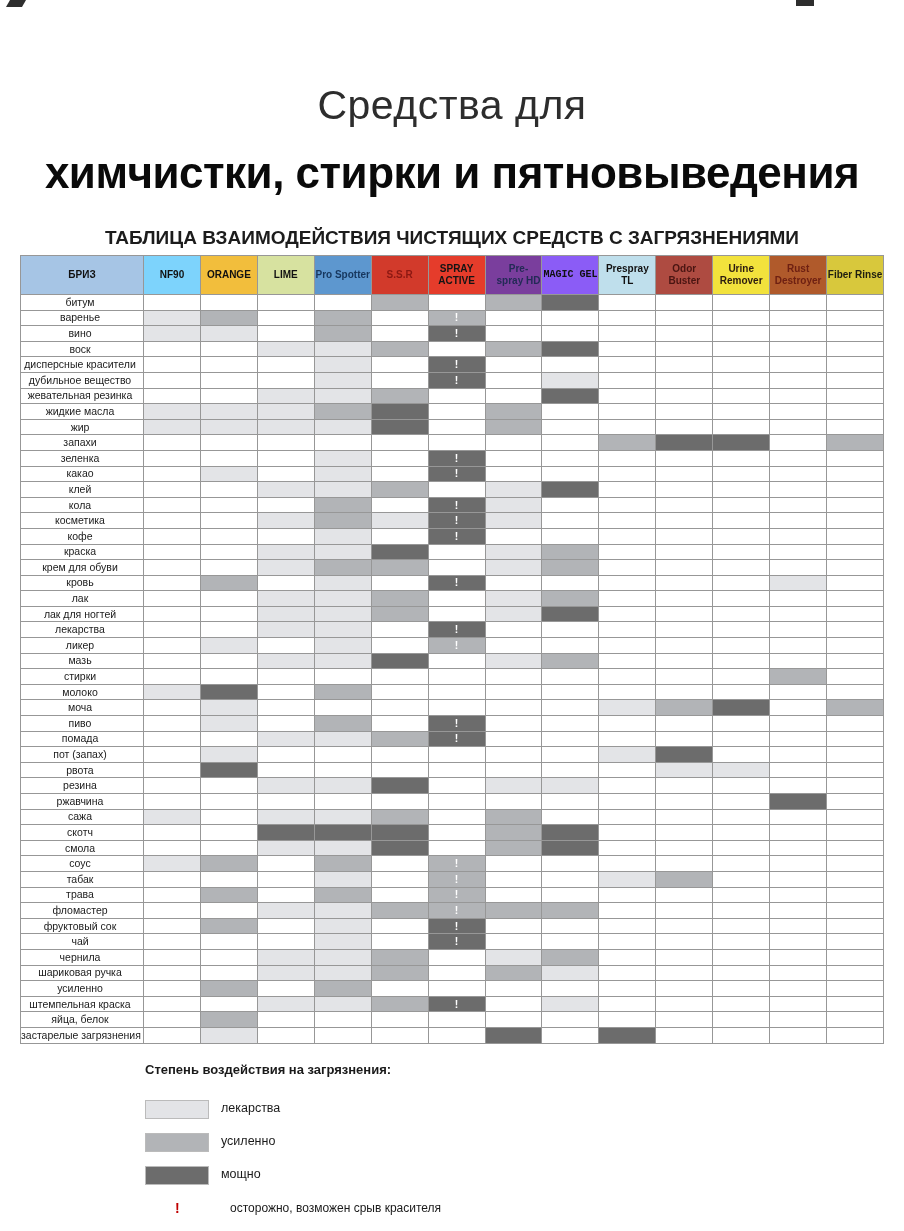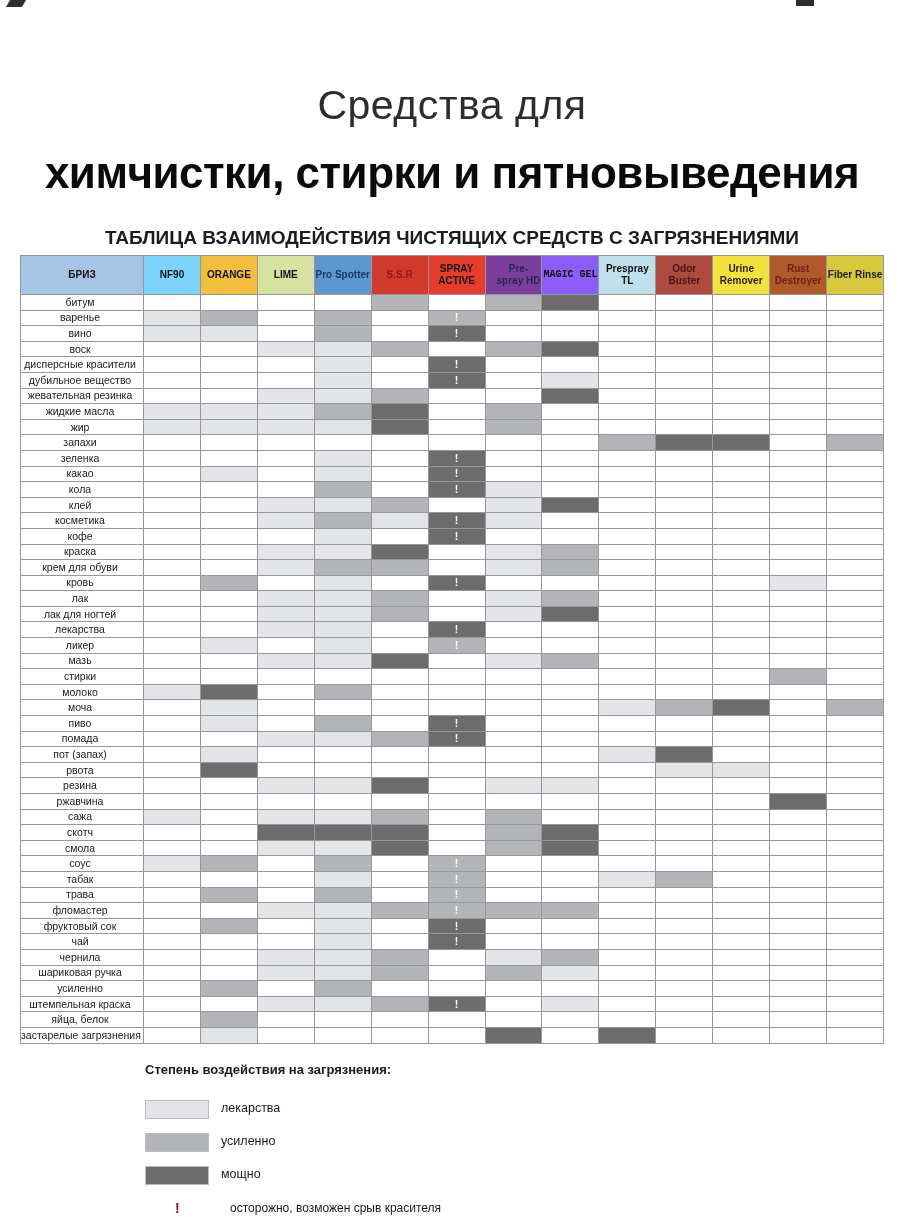--- a/index.html
+++ b/index.html
@@ -277,47 +277,47 @@
           </td>
           <td></td>
           <td></td>
           <td></td>
           <td></td>
           <td></td>
           <td></td>
           <td></td>
         </tr>
         <tr>
+          <th>клей</th>
+          <td></td>
+          <td></td>
+          <td style="background: rgb(227, 228, 231);"></td>
+          <td style="background: rgb(227, 228, 231);"></td>
+          <td style="background: rgb(178, 180, 183);"></td>
+          <td></td>
+          <td style="background: rgb(227, 228, 231);"></td>
+          <td style="background: rgb(108, 108, 108);"></td>
+          <td></td>
+          <td></td>
+          <td></td>
+          <td></td>
+          <td></td>
+        </tr>
+        <tr>
           <th>кола</th>
           <td></td>
           <td></td>
           <td></td>
           <td style="background: rgb(178, 180, 183);"></td>
           <td></td>
           <td style="background: rgb(108, 108, 108);">
             <span class="bang" style="color: rgb(255, 255, 255);">!</span>
           </td>
           <td style="background: rgb(227, 228, 231);"></td>
           <td></td>
-          <td></td>
-          <td></td>
-          <td></td>
-          <td></td>
-          <td></td>
-        </tr>
-        <tr>
-          <th>клей</th>
-          <td></td>
-          <td></td>
-          <td style="background: rgb(227, 228, 231);"></td>
-          <td style="background: rgb(227, 228, 231);"></td>
-          <td style="background: rgb(178, 180, 183);"></td>
-          <td></td>
-          <td style="background: rgb(227, 228, 231);"></td>
-          <td style="background: rgb(108, 108, 108);"></td>
           <td></td>
           <td></td>
           <td></td>
           <td></td>
           <td></td>
         </tr>
         <tr>
           <th>косметика</th>
           <td></td>
           <td></td>

